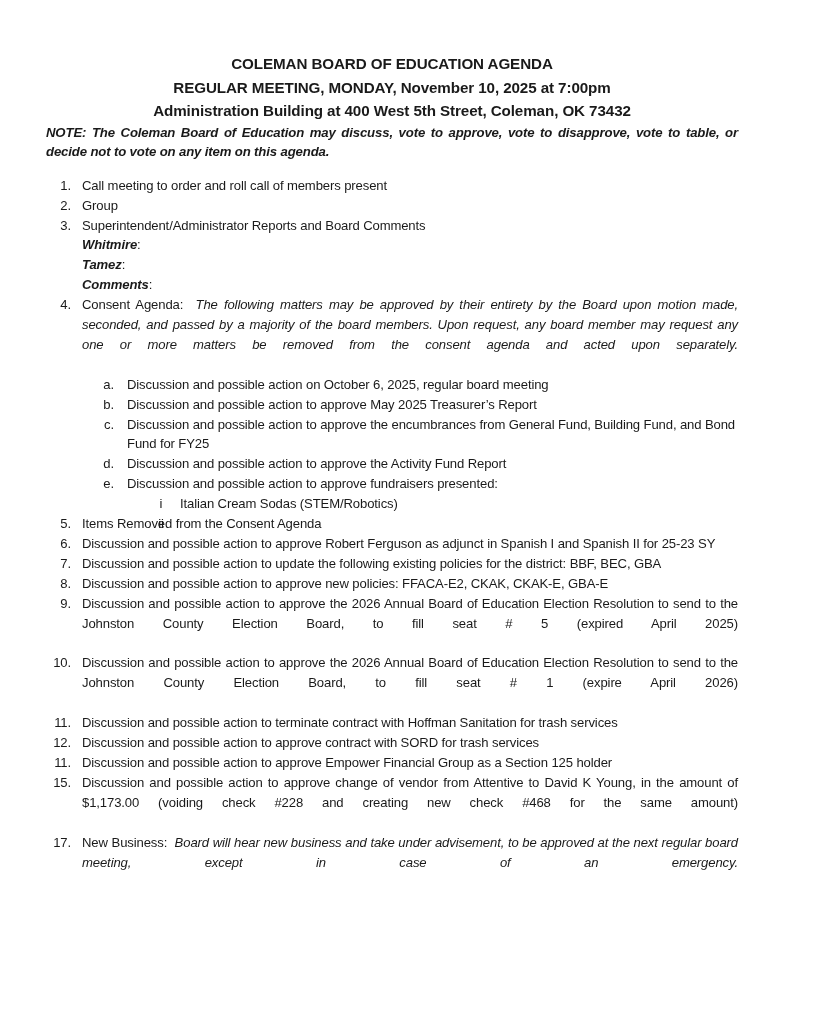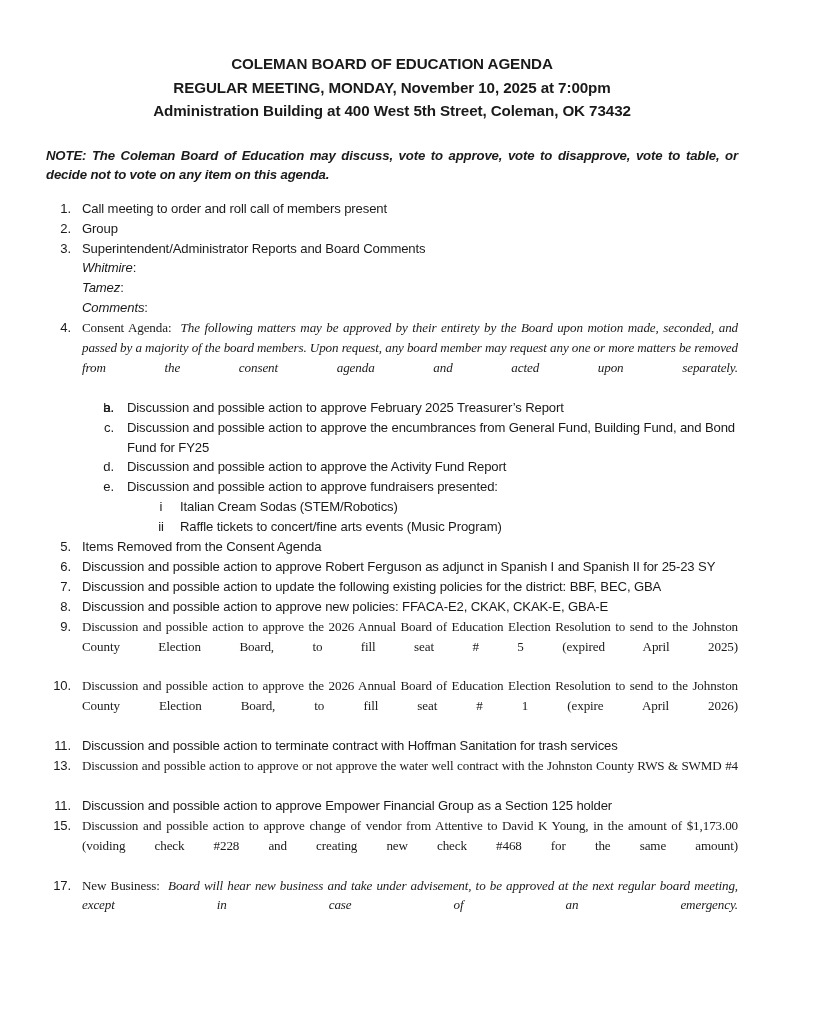--- a/index.html
+++ b/index.html
@@ -30,21 +30,20 @@
     text-align: center;
     font-weight: bold;
     font-size: 15.2px;
     line-height: 23.5px;
     letter-spacing: -0.1px;
   }
   .doc-header .hline { display: block; white-space: nowrap; }
 
   
   .note {
-    margin-top: 23px;
     font-style: italic;
     font-weight: bold;
     font-size: 13.2px;
     line-height: 19.6px;
     text-align: justify;
     letter-spacing: -0.15px;
   }
 
   
   .agenda {
@@ -63,21 +62,21 @@
   .li > .marker {
     position: absolute;
     left: 0;
     top: 0;
     width: 25px;
     text-align: right;
     white-space: nowrap;
   }
   .li > .body { display: block; }
 
-  .li.justify > .body { text-align: justify; font-family: Liberation Serif, serif; }
+  .li.justify > .body { text-align: justify; }
   .li.justify > .body::after {
     content: "";
     display: inline-block;
     width: 100%;
   }
 
   
   .sub-alpha {
     padding-left: 81px;
   }
@@ -88,21 +87,21 @@
   .sub-roman {
     padding-left: 134px;
   }
   .sub-roman > .marker {
     left: 108px;
     width: 14px;
     text-align: center;
   }
 
   .it { font-style: italic; }
-  .bi { font-style: italic; font-weight: normal; }
+  .bi { font-style: italic; font-weight: bold; }
 </style>
 </head>
 <body>
 
 <div class="page">
 
   <div class="doc-header">
     <span class="hline">COLEMAN BOARD OF EDUCATION AGENDA</span>
     <span class="hline">REGULAR MEETING, MONDAY, November 10, 2025 at 7:00pm</span>
     <span class="hline">Administration Building at 400 West 5th Street, Coleman, OK 73432</span>
@@ -137,45 +136,45 @@
       <span class="body"><span class="bi">Comments</span><span>:</span></span>
     </div>
 
     <div class="li justify">
       <span class="marker">4.</span>
       <span class="body"><span>Consent Agenda:</span>&nbsp; <span class="it">The following matters may be approved by their entirety by the Board upon motion made, seconded, and passed by a majority of the board members.  Upon request, any board member may request any one or more matters be removed from the consent agenda and acted upon separately.</span></span>
     </div>
 
     <div class="li sub-alpha">
       <span class="marker">a.</span>
+      <span class="body">Discussion and possible action on October 6, 2025, regular board meeting</span>
     </div>
     <div class="li sub-alpha">
       <span class="marker">b.</span>
-      <span class="body">Discussion and possible action to approve February 2025 Treasurer’s Report</span>
+      <span class="body">Discussion and possible action to approve May 2025 Treasurer’s Report</span>
     </div>
     <div class="li sub-alpha">
       <span class="marker">c.</span>
       <span class="body">Discussion and possible action to approve the encumbrances from General Fund, Building Fund, and Bond Fund for FY25</span>
     </div>
     <div class="li sub-alpha">
       <span class="marker">d.</span>
       <span class="body">Discussion and possible action to approve the Activity Fund Report</span>
     </div>
     <div class="li sub-alpha">
       <span class="marker">e.</span>
       <span class="body">Discussion and possible action to approve fundraisers presented:</span>
     </div>
 
     <div class="li sub-roman">
       <span class="marker">i</span>
       <span class="body">Italian Cream Sodas (STEM/Robotics)</span>
     </div>
     <div class="li sub-roman">
       <span class="marker">ii</span>
-      <span class="body">Raffle tickets to concert/fine arts events (Music Program)</span>
     </div>
 
     <div class="li">
       <span class="marker">5.</span>
       <span class="body">Items Removed from the Consent Agenda</span>
     </div>
     <div class="li">
       <span class="marker">6.</span>
       <span class="body">Discussion and possible action to approve Robert Ferguson as adjunct in Spanish I and Spanish II for 25-23 SY</span>
     </div>
@@ -192,23 +191,23 @@
       <span class="body">Discussion and possible action to approve the 2026 Annual Board of Education Election Resolution to send to the Johnston County Election Board, to fill seat # 5 (expired April 2025)</span>
     </div>
     <div class="li justify">
       <span class="marker">10.</span>
       <span class="body">Discussion and possible action to approve the 2026 Annual Board of Education Election Resolution to send to the Johnston County Election Board, to fill seat # 1 (expire April 2026)</span>
     </div>
     <div class="li">
       <span class="marker">11.</span>
       <span class="body">Discussion and possible action to terminate contract with Hoffman Sanitation for trash services</span>
     </div>
-    <div class="li justify">
-      <span class="marker">13.</span>
-      <span class="body">Discussion and possible action to approve or not approve the water well contract with the Johnston County RWS &amp; SWMD #4</span>
+    <div class="li">
+      <span class="marker">12.</span>
+      <span class="body">Discussion and possible action to approve contract with SORD for trash services</span>
     </div>
     <div class="li">
       <span class="marker">11.</span>
       <span class="body">Discussion and possible action to approve Empower Financial Group as a Section 125 holder</span>
     </div>
     <div class="li justify">
       <span class="marker">15.</span>
       <span class="body">Discussion and possible action to approve change of vendor from Attentive to David K Young, in the amount of $1,173.00 (voiding check #228 and creating new check #468 for the same amount)</span>
     </div>
     <div class="li justify">

